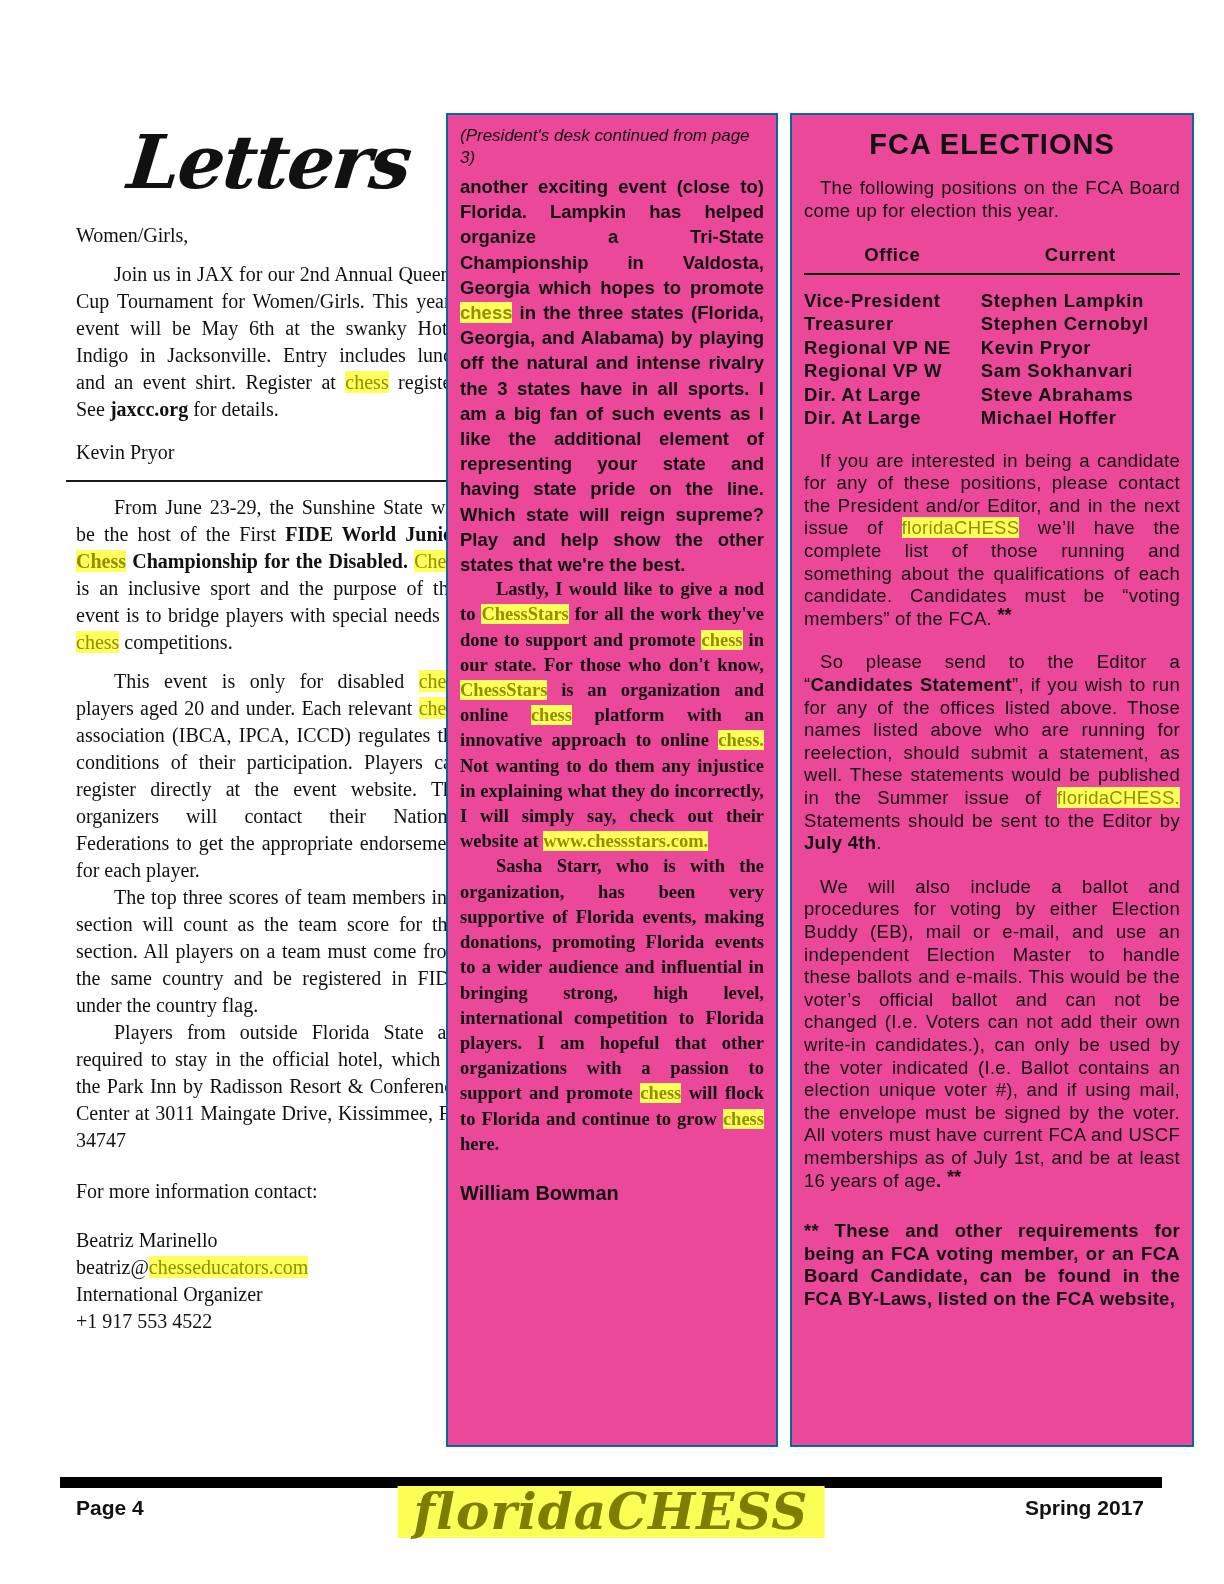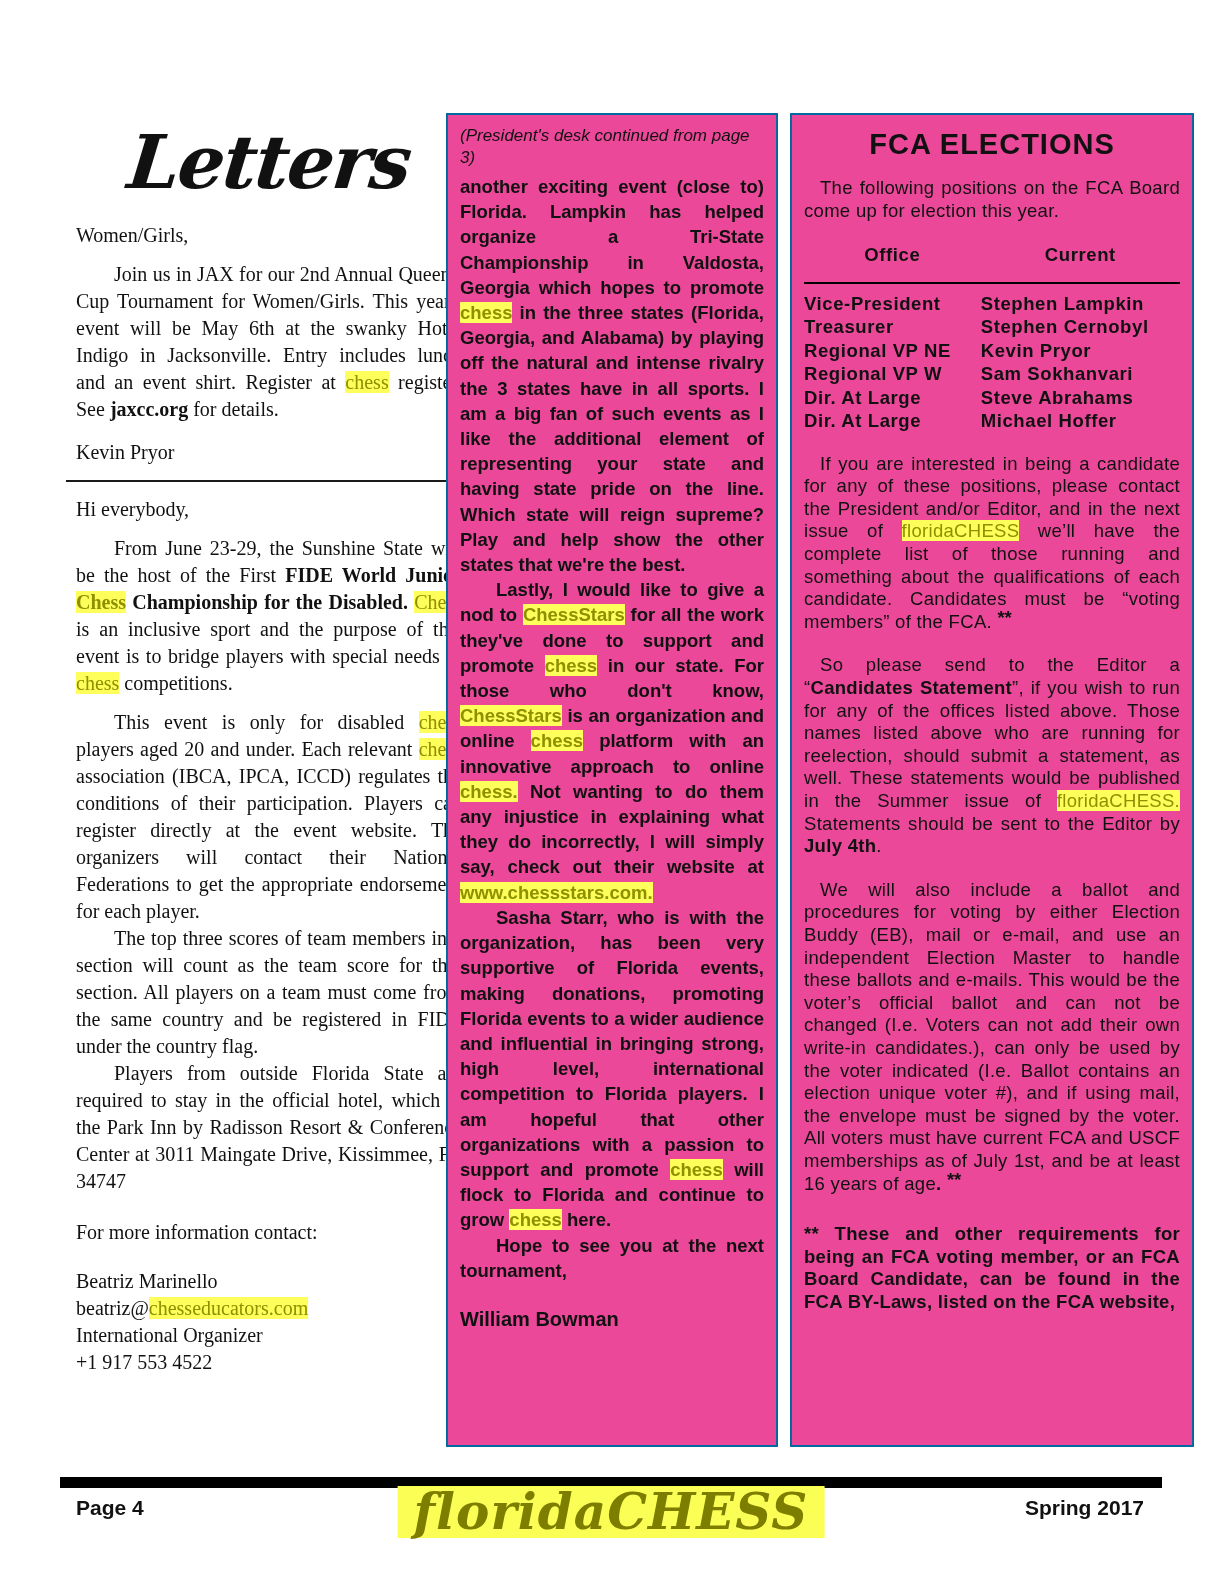--- a/index.html
+++ b/index.html
@@ -23,34 +23,34 @@
   
   .panel{position:absolute;top:113px;height:1334px;background:#ec4899;
          border:2px solid #0369a1;box-sizing:border-box;overflow:hidden;
          font-family:"Liberation Sans",sans-serif;}
   .mid-col{left:446px;width:332px;padding:10px 12px;}
   .right-col{left:790px;width:404px;padding:10px 12px;}
 
   
   .continued-note{font-style:italic;font-size:17px;line-height:22px;margin:0 0 5px 0;font-weight:normal;}
   .mid-col p.mid{font-weight:bold;font-size:18.5px;line-height:25.2px;margin:0;text-align:justify;}
-  .mid-col p.indent{text-indent:36px;}
+  .mid-col p.indent{text-indent:36px;font-family:Liberation Serif, serif;}
   .mid-col .closing{margin-top:25px;}
   .mid-col .mid-signature{margin-top:25px;font-weight:bold;font-size:20px;}
 
   
   .fca-title{font-weight:bold;font-size:29px;line-height:34px;text-align:center;
              letter-spacing:1px;margin:2px 0 14px 0;}
   .right-col p.r{font-size:18.5px;line-height:22.6px;letter-spacing:0.3px;
                  text-align:justify;margin:16px 0 21px 0;}
   .right-col p.r-indent{text-indent:16px;}
   .right-col p.condensed{letter-spacing:0;font-size:18px;line-height:22px;}
   .right-col p.bold-para{font-weight:bold;margin-top:28px;margin-bottom:0;}
   .etable{font-weight:bold;font-size:18.5px;line-height:23.5px;letter-spacing:0.6px;margin:0 0 20px 0;}
-  .ehead{display:flex;border-bottom:2px solid #000;padding-bottom:15px;margin-bottom:8px;}
+  .ehead{display:flex;border-bottom:2px solid #000;padding-bottom:6px;margin-bottom:14px;}
   .ecol1{width:47%;}
   .ecol2{width:53%;}
   .ehead .ecol1,.ehead .ecol2{text-align:center;}
   .erow{display:flex;}
 
   
   .seg-b{font-weight:bold;}
   .seg-hl{background:#feff5a;color:#8f8f00;}
   .seg-bhl{font-weight:bold;background:#feff5a;color:#8f8f00;}
   .seg-sup{font-weight:bold;position:relative;top:-4px;letter-spacing:0;}
@@ -73,39 +73,37 @@
 
   <div class="left-col serif-body">
     <div class="letters-heading">Letters</div>
 
     <div class="salutation">Women/Girls,</div>
     <p class="body first-gap"><span>Join us in JAX for our 2nd Annual Queen's Cup Tournament for Women/Girls. This year's event will be May 6th at the swanky Hotel Indigo in Jacksonville. Entry includes lunch and an event shirt. Register at </span><span class="seg-hl">chess</span><span> register. See </span><span class="seg-b">jaxcc.org</span><span> for details.</span></p>
     <div class="signature-line">Kevin Pryor</div>
 
     <hr class="letter-divider">
 
-    <div class="salutation">Hi everybody,</div>
     <p class="body first-gap"><span>From June 23-29, the Sunshine State will be the host of the First </span><span class="seg-b">FIDE World Junior </span><span class="seg-bhl">Chess</span><span class="seg-b"> Championship for the Disabled.</span><span> </span><span class="seg-hl">Chess</span><span> is an inclusive sport and the purpose of this event is to bridge players with special needs to </span><span class="seg-hl">chess</span><span> competitions.</span></p>
     <p class="body"><span>This event is only for disabled </span><span class="seg-hl">chess</span><span> players aged 20 and under. Each relevant </span><span class="seg-hl">chess</span><span> association (IBCA, IPCA, ICCD) regulates the conditions of their participation. Players can register directly at the event website.  The organizers will contact their National Federations to get the appropriate endorsement for each player.</span></p>
     <p class="body"><span>The top three scores of team members in a section will count as the team score for that section. All players on a team must come from the same country and be registered in FIDE under the country flag.</span></p>
     <p class="body"><span>Players from outside Florida State are required to stay in the official hotel, which is the Park Inn by Radisson Resort &amp; Conference Center at 3011 Maingate Drive, Kissimmee, FL 34747</span></p>
 
     <div class="contact-intro">For more information contact:</div>
     <div class="contact-line">Beatriz Marinello</div>
     <div class="contact-line"><span>beatriz@</span><span class="seg-hl">chesseducators.com</span></div>
     <div class="contact-line">International Organizer</div>
     <div class="contact-line">+1 917 553 4522</div>
   </div>
 
   <div class="panel mid-col">
     <div class="continued-note">(President's desk continued from page 3)</div>
     <p class="mid"><span>another exciting event (close to) Florida. Lampkin has helped organize a Tri-State Championship in Valdosta, Georgia which hopes to promote </span><span class="seg-hl">chess</span><span> in the three states (Florida, Georgia, and Alabama) by playing off the natural and intense rivalry the 3 states have in all sports. I am a big fan of such events as I like the additional element of representing your state and having state pride on the line. Which state will reign supreme? Play and help show the other states that we're the best.</span></p>
     <p class="mid indent"><span>Lastly, I would like to give a nod to </span><span class="seg-hl">ChessStars</span><span> for all the work they've done to support and promote </span><span class="seg-hl">chess</span><span> in our state. For those who don't know, </span><span class="seg-hl">ChessStars</span><span> is an organization and online </span><span class="seg-hl">chess</span><span> platform with an innovative approach to online </span><span class="seg-hl">chess.</span><span> Not wanting to do them any injustice in explaining what they do incorrectly, I will simply say, check out their website at </span><span class="seg-hl">www.chessstars.com.</span></p>
     <p class="mid indent"><span>Sasha Starr, who is with the organization, has been very supportive of Florida events, making donations, promoting Florida events to a wider audience and influential in bringing strong, high level, international competition to Florida players. I am hopeful that other organizations with a passion to support and promote </span><span class="seg-hl">chess</span><span> will flock to Florida and continue to grow </span><span class="seg-hl">chess</span><span> here.</span></p>
-    <p class="mid indent closing">Hope to see you at the next tournament,</p>
     <div class="mid-signature">William Bowman</div>
   </div>
 
   <div class="panel right-col">
     <div class="fca-title">FCA ELECTIONS</div>
     <p class="r r-indent"><span>The following positions on the FCA Board come up for election this year.</span></p>
 
     <div class="etable">
       <div class="ehead">
         <span class="ecol1">Office</span>

